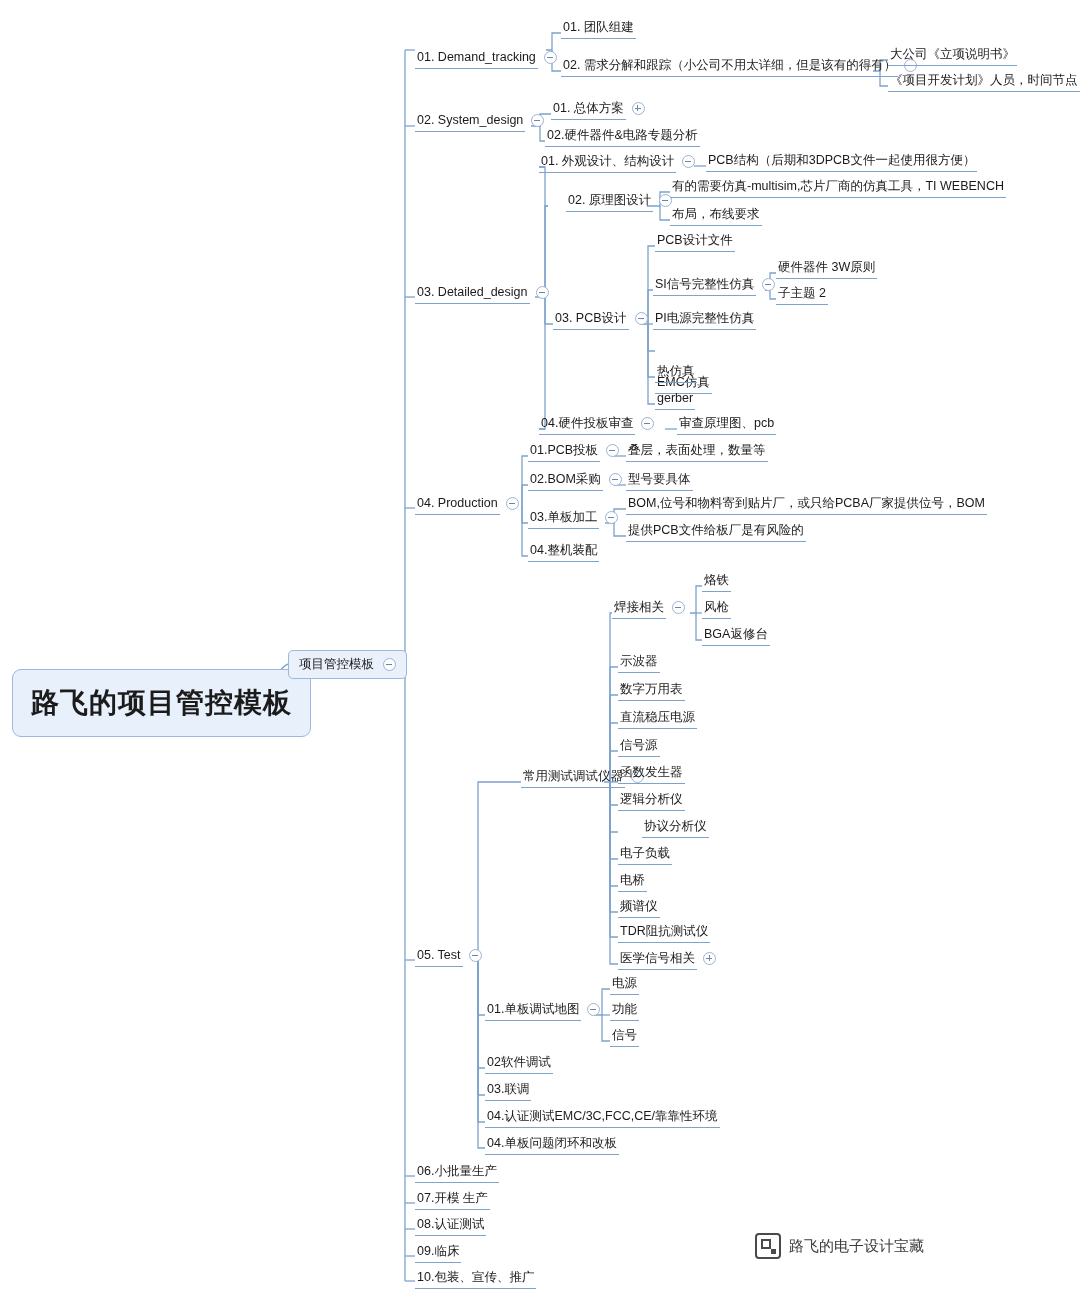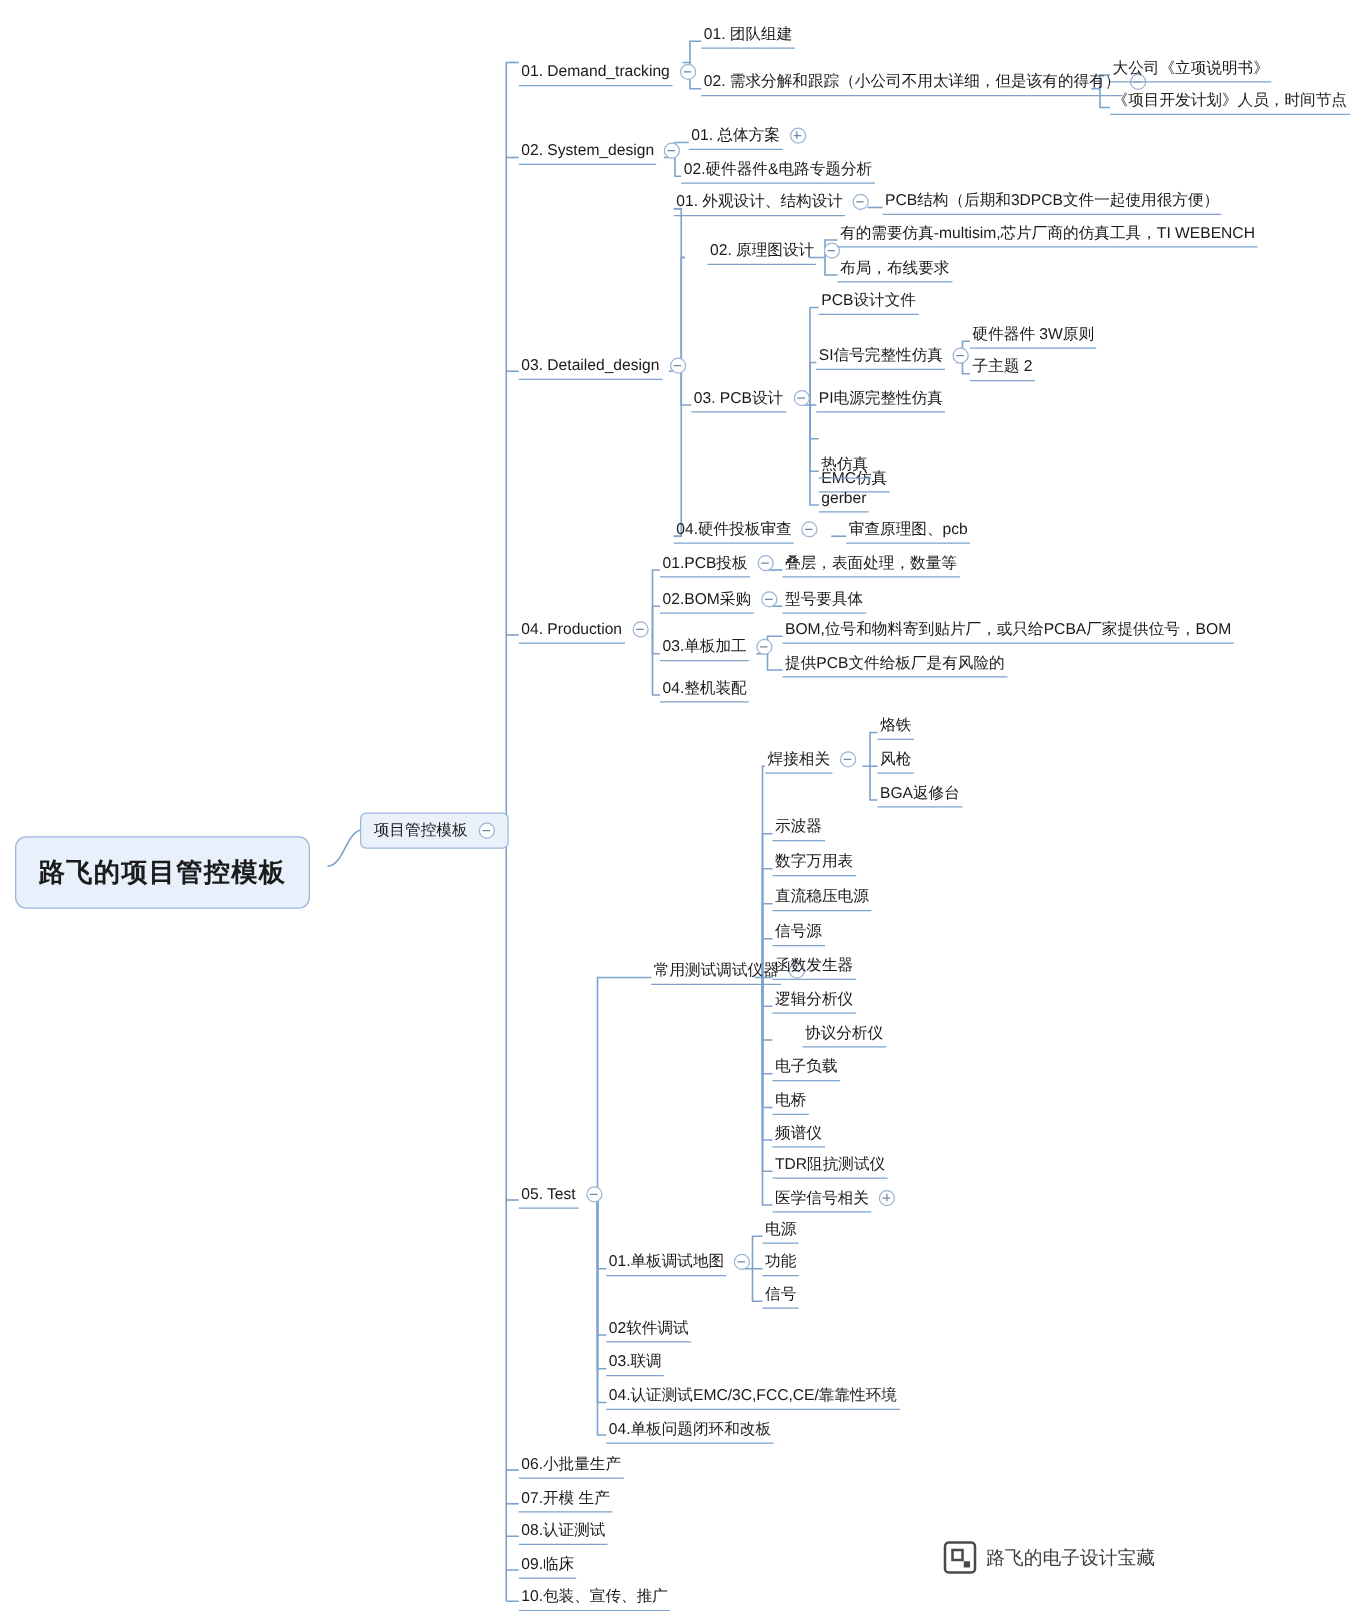--- a/index.html
+++ b/index.html
@@ -2,21 +2,21 @@
 <html><head>
 <meta charset="utf-8">
 <style>
   html,body{margin:0;padding:0;background:#ffffff;}
   body{width:1080px;height:1289px;position:relative;font-family:"Liberation Sans","DejaVu Sans",sans-serif;color:#222;overflow:hidden;}
   #canvas{position:absolute;left:0;top:0;width:1080px;height:1289px;}
   svg.links{position:absolute;left:0;top:0;width:1080px;height:1289px;pointer-events:none;}
   .node{position:absolute;white-space:nowrap;font-size:12.5px;line-height:1.2;color:#1a1a1a;}
   .node .txt{display:inline-block;padding:2px 2px 3px 2px;border-bottom:1.2px solid #7da2cc;}
   .root{position:absolute;background:#e8f0fb;border:1.6px solid #9bb8dd;border-radius:9px;
-        font-size:21px;font-weight:bold;color:#1b1b1b;padding:14px 18px;letter-spacing:1px;}
+        font-size:28px;font-weight:bold;color:#1b1b1b;padding:14px 18px;letter-spacing:1px;}
   .lvl1{position:absolute;background:#eaf1fb;border:1.4px solid #9bb8dd;border-radius:5px;
         font-size:12.5px;color:#1a1a1a;padding:5px 10px;white-space:nowrap;}
   .toggle{display:inline-block;width:11px;height:11px;border:1px solid #9ab4d4;border-radius:50%;
           background:#fff;position:relative;vertical-align:middle;margin-left:6px;}
   .toggle:before{content:"";position:absolute;left:2px;top:4.5px;width:6px;height:1px;background:#6f86a3;}
   .toggle.plus:after{content:"";position:absolute;left:4.5px;top:2px;width:1px;height:6px;background:#6f86a3;}
   .wm{position:absolute;display:flex;align-items:center;gap:8px;color:#3b3b3b;font-size:15px;}
   .wm .qr{width:22px;height:22px;border:2px solid #4a4a4a;border-radius:4px;position:relative;}
   .wm .qr:before{content:"";position:absolute;left:4px;top:4px;width:6px;height:6px;border:2px solid #4a4a4a;}
   .wm .qr:after{content:"";position:absolute;right:3px;bottom:3px;width:5px;height:5px;background:#4a4a4a;}

